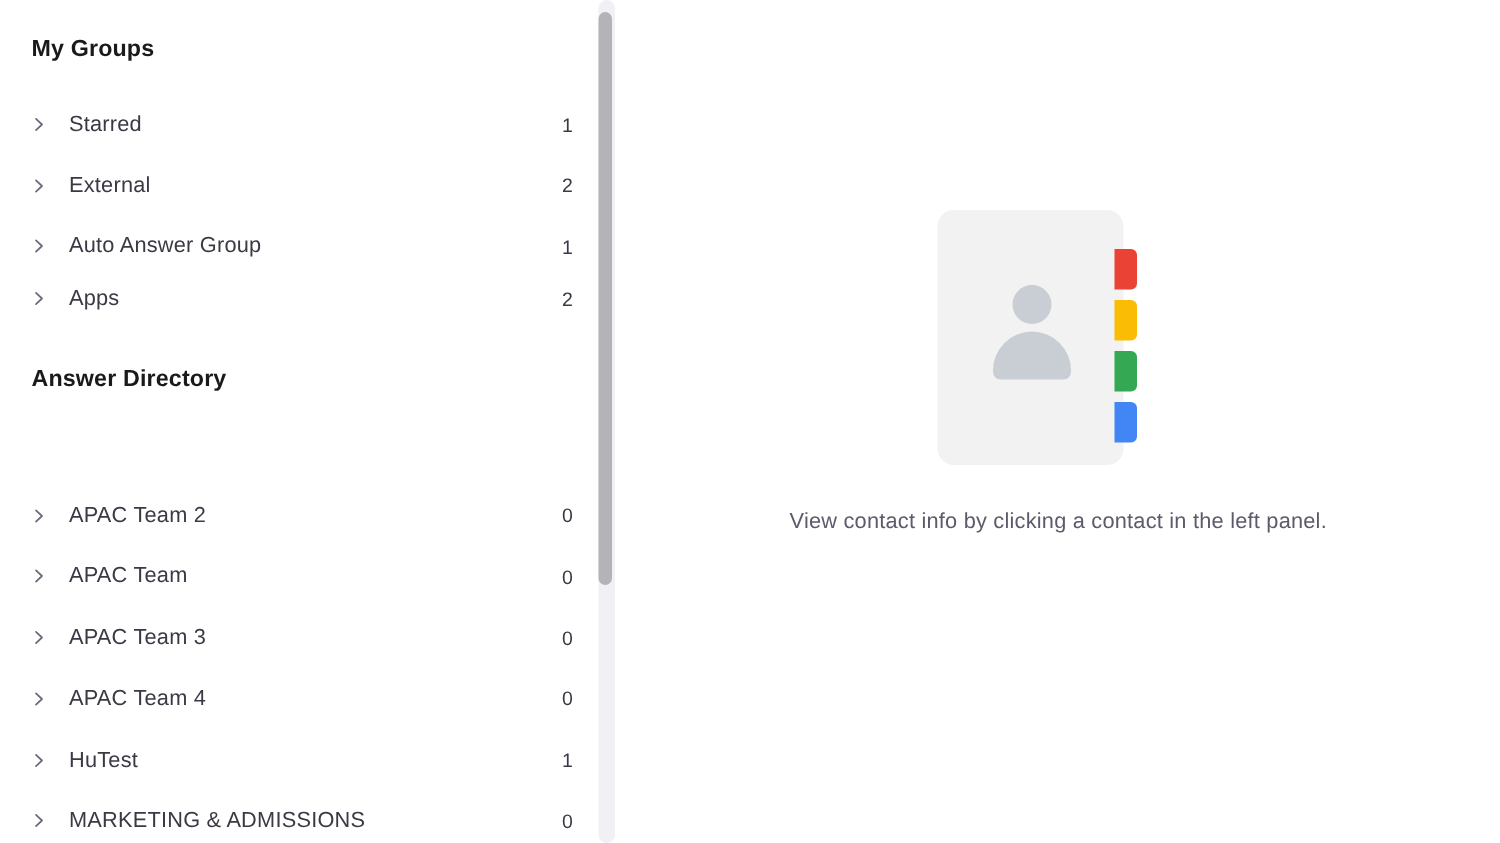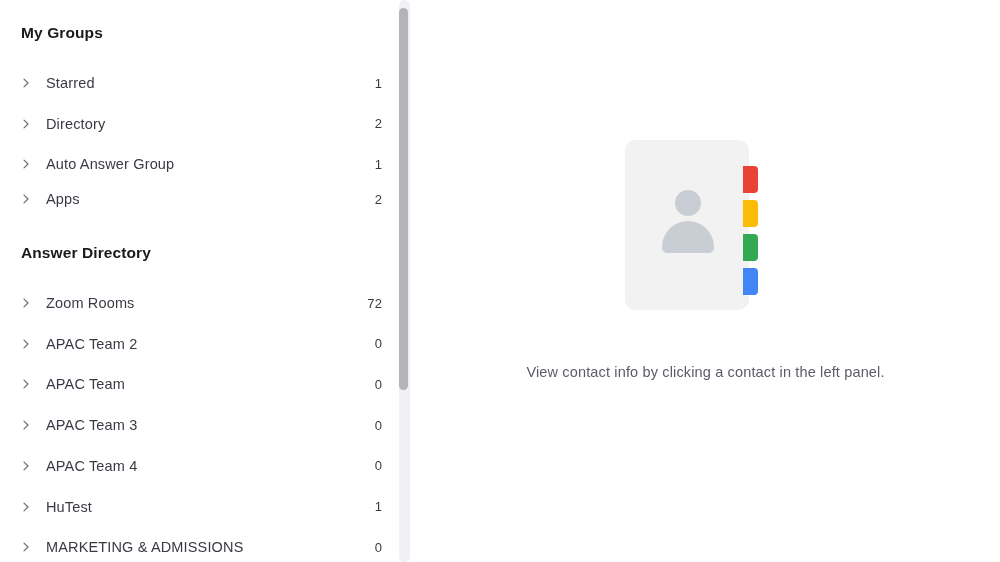--- a/index.html
+++ b/index.html
@@ -196,21 +196,21 @@
     position: absolute;
     left: 2px;
     top: 31px;
     width: 52px;
     height: 32px;
     background: #c9ced4;
     border-radius: 26px 26px 5px 5px;
   }
 
   .empty-state-text {
-    margin-top: 44px;
+    margin-top: 20px;
     font-size: 14.5px;
     color: #5b5b6b;
     letter-spacing: 0.15px;
     text-align: center;
     white-space: nowrap;
   }
 </style>
 </head>
 <body>
 
@@ -228,21 +228,21 @@
           </span>
           <span class="group-label">Starred</span>
           <span class="group-count">1</span>
         </div>
         <div class="group-row" style="top: 109.7px;">
           <span class="chevron-icon">
             <svg viewBox="0 0 12 12" fill="none" xmlns="http://www.w3.org/2000/svg">
               <path d="M4 2.2 L8 6 L4 9.8" stroke="#6a6a78" stroke-width="1.15" stroke-linecap="round" stroke-linejoin="round"></path>
             </svg>
           </span>
-          <span class="group-label">Directory</span>
+          <span class="group-label">External</span>
           <span class="group-count">2</span>
         </div>
         <div class="group-row" style="top: 150.4px;">
           <span class="chevron-icon">
             <svg viewBox="0 0 12 12" fill="none" xmlns="http://www.w3.org/2000/svg">
               <path d="M4 2.2 L8 6 L4 9.8" stroke="#6a6a78" stroke-width="1.15" stroke-linecap="round" stroke-linejoin="round"></path>
             </svg>
           </span>
           <span class="group-label">Auto Answer Group</span>
           <span class="group-count">1</span>
@@ -250,29 +250,20 @@
         <div class="group-row" style="top: 185px;">
           <span class="chevron-icon">
             <svg viewBox="0 0 12 12" fill="none" xmlns="http://www.w3.org/2000/svg">
               <path d="M4 2.2 L8 6 L4 9.8" stroke="#6a6a78" stroke-width="1.15" stroke-linecap="round" stroke-linejoin="round"></path>
             </svg>
           </span>
           <span class="group-label">Apps</span>
           <span class="group-count">2</span>
         </div>
         <div class="section-header sec-1" style="top: 244px;">Answer Directory</div>
-        <div class="group-row" style="top: 289px;">
-          <span class="chevron-icon">
-            <svg viewBox="0 0 12 12" fill="none" xmlns="http://www.w3.org/2000/svg">
-              <path d="M4 2.2 L8 6 L4 9.8" stroke="#6a6a78" stroke-width="1.15" stroke-linecap="round" stroke-linejoin="round"></path>
-            </svg>
-          </span>
-          <span class="group-label">Zoom Rooms</span>
-          <span class="group-count">72</span>
-        </div>
         <div class="group-row" style="top: 329.7px;">
           <span class="chevron-icon">
             <svg viewBox="0 0 12 12" fill="none" xmlns="http://www.w3.org/2000/svg">
               <path d="M4 2.2 L8 6 L4 9.8" stroke="#6a6a78" stroke-width="1.15" stroke-linecap="round" stroke-linejoin="round"></path>
             </svg>
           </span>
           <span class="group-label">APAC Team 2</span>
           <span class="group-count">0</span>
         </div>
         <div class="group-row" style="top: 370.4px;">

